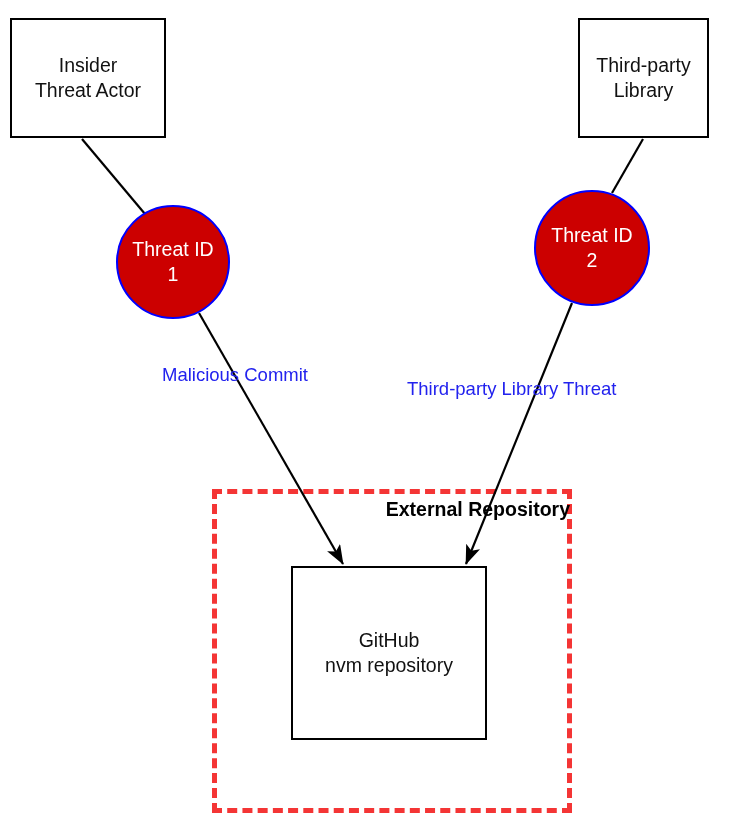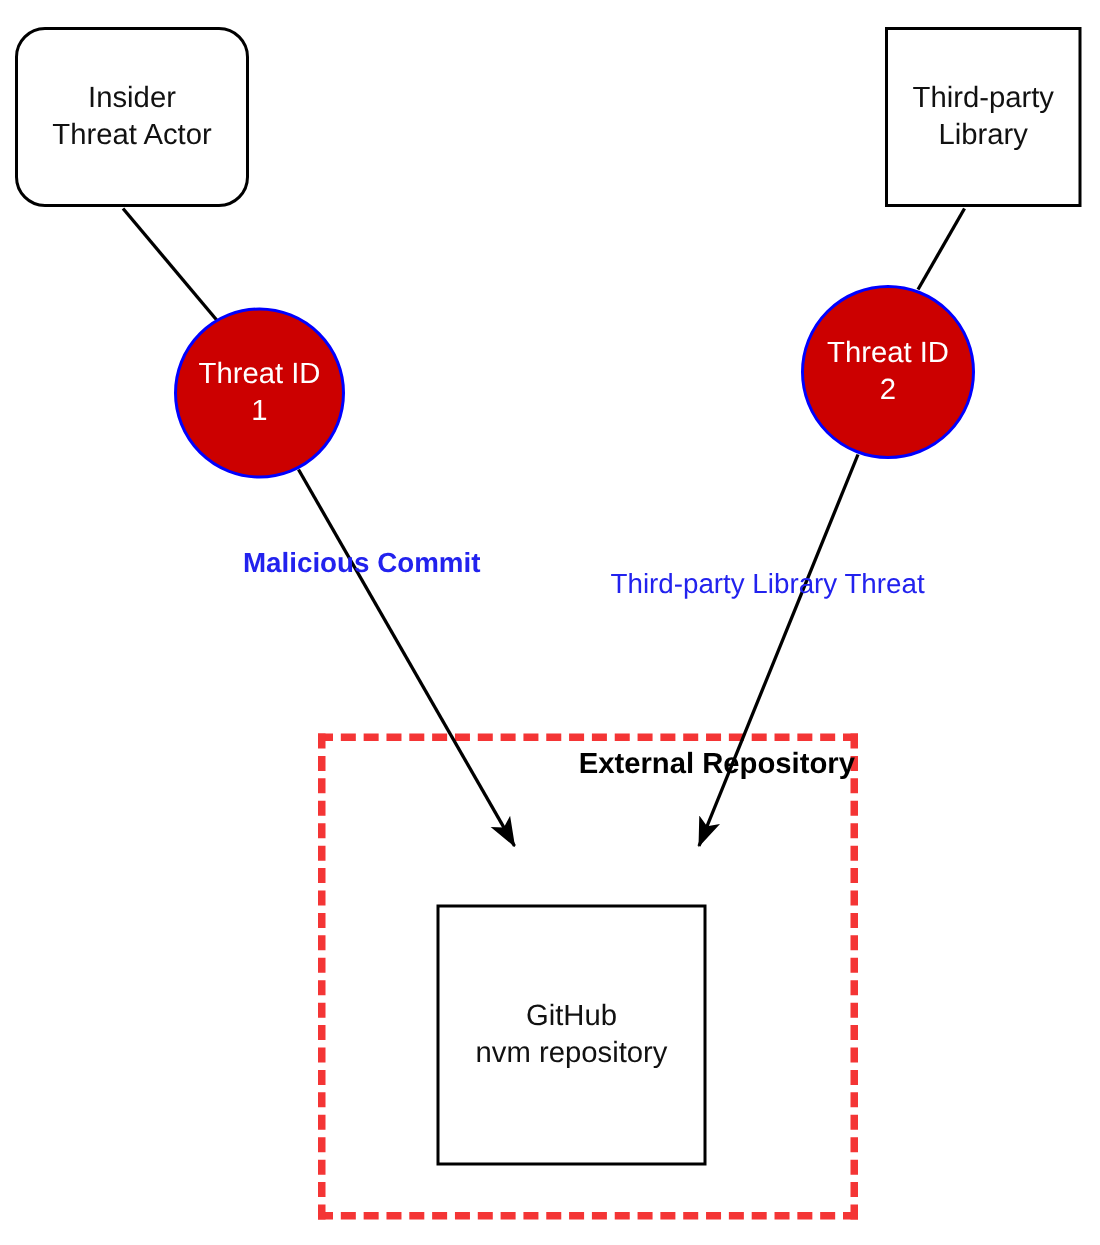--- a/index.html
+++ b/index.html
@@ -91,28 +91,28 @@
       </marker>
     </defs>
     <g id="edge-lines">
         <line x1="82" y1="139" x2="145" y2="214" stroke="#000000" stroke-width="2.2"></line>
         <line x1="643" y1="139" x2="612" y2="193" stroke="#000000" stroke-width="2.2"></line>
         <line x1="199" y1="313" x2="343" y2="564" stroke="#000000" stroke-width="2.2" marker-end="url(#arrow-filled)"></line>
         <line x1="572" y1="303" x2="466" y2="564" stroke="#000000" stroke-width="2.2" marker-end="url(#arrow-filled)"></line>
       </g>
   </svg>
 
-  <div class="node-box" id="node-insider" style="left: 10px; top: 18px; width: 156px; height: 120px; border-radius: 20px;">Insider
+  <div class="node-box" id="node-insider" style="left: 10px; top: 18px; width: 156px; height: 120px;">Insider
 Threat Actor</div>
-  <div class="node-box" id="node-library" style="left: 590px; top: 18px; width: 131px; height: 120px;">Third-party
+  <div class="node-box" id="node-library" style="left: 578px; top: 18px; width: 131px; height: 120px;">Third-party
 Library</div>
-  <div class="node-box" id="node-github" style="left: 291px; top: 566px; width: 180px; height: 174px; margin-top: 37px;">GitHub
+  <div class="node-box" id="node-github" style="left: 291px; top: 566px; width: 196px; height: 174px;">GitHub
 nvm repository</div>
 
   <div class="threat-circle" id="threat-1" style="left: 116px; top: 205px; width: 114px; height: 114px;">Threat ID
 1</div>
   <div class="threat-circle" id="threat-2" style="left: 534px; top: 190px; width: 116px; height: 116px;">Threat ID
 2</div>
 
-  <div class="edge-label" id="label-malicious" style="left: 162px; top: 364px; font-weight: bold;">Malicious Commit</div>
+  <div class="edge-label" id="label-malicious" style="left: 162px; top: 364px;">Malicious Commit</div>
   <div class="edge-label" id="label-thirdparty" style="left: 407px; top: 378px;">Third-party Library Threat</div>
 
 </div>
 
 </body></html>

